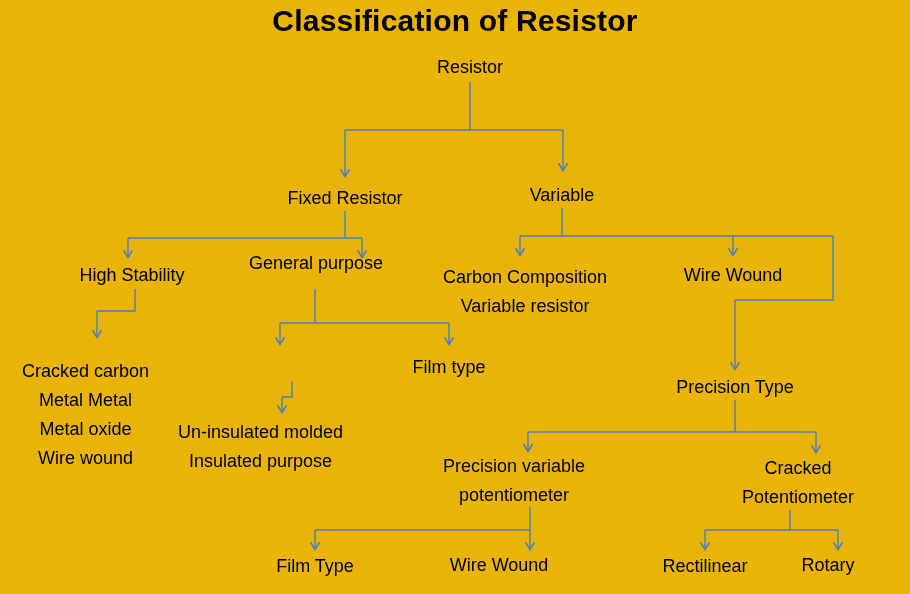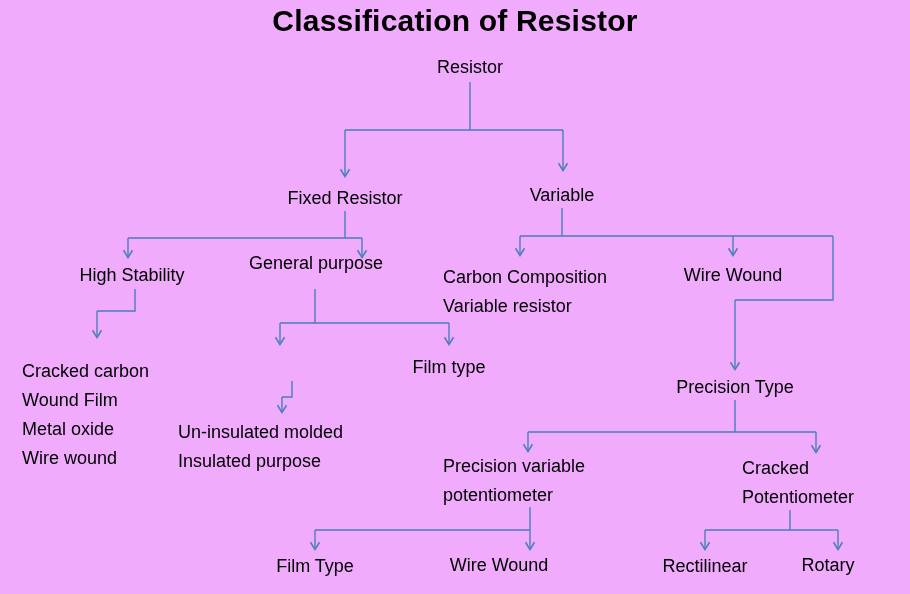--- a/index.html
+++ b/index.html
@@ -5,21 +5,21 @@
   html, body {
     margin: 0;
     padding: 0;
     background: #ffffff;
     font-family: "Liberation Sans", sans-serif;
   }
   .diagram {
     position: relative;
     width: 910px;
     height: 594px;
-    background: #f0abfc;
+    background: #eab308;
     overflow: hidden;
   }
   .title {
     position: absolute;
     left: 0;
     top: 4px;
     width: 100%;
     margin: 0;
     text-align: center;
     font-size: 30px;
@@ -43,20 +43,21 @@
   }
   .node.c {
     transform: translateX(-50%);
     text-align: left;
   }
   .node-block {
     position: absolute;
     font-size: 18px;
     color: #000000;
     white-space: nowrap;
+    text-align: center;
   }
   .node-block .ln {
     line-height: 29px;
   }
 </style>
 </head>
 <body>
 
 <div class="diagram">
 
@@ -120,21 +121,21 @@
   <div class="node c" style="left:705px; top:555px">Rectilinear</div>
   <div class="node c" style="left:828px; top:554px">Rotary</div>
 
   <div class="node-block" style="left:443px; top:263px">
     <div class="ln">Carbon Composition</div>
     <div class="ln">Variable resistor</div>
   </div>
 
   <div class="node-block" style="left:22px; top:357px">
     <div class="ln">Cracked carbon</div>
-    <div class="ln">Wound Film</div>
+    <div class="ln">Metal Metal</div>
     <div class="ln">Metal oxide</div>
     <div class="ln">Wire wound</div>
   </div>
 
   <div class="node-block" style="left:178px; top:418px">
     <div class="ln">Un-insulated molded</div>
     <div class="ln">Insulated purpose</div>
   </div>
 
   <div class="node-block" style="left:443px; top:452px">

